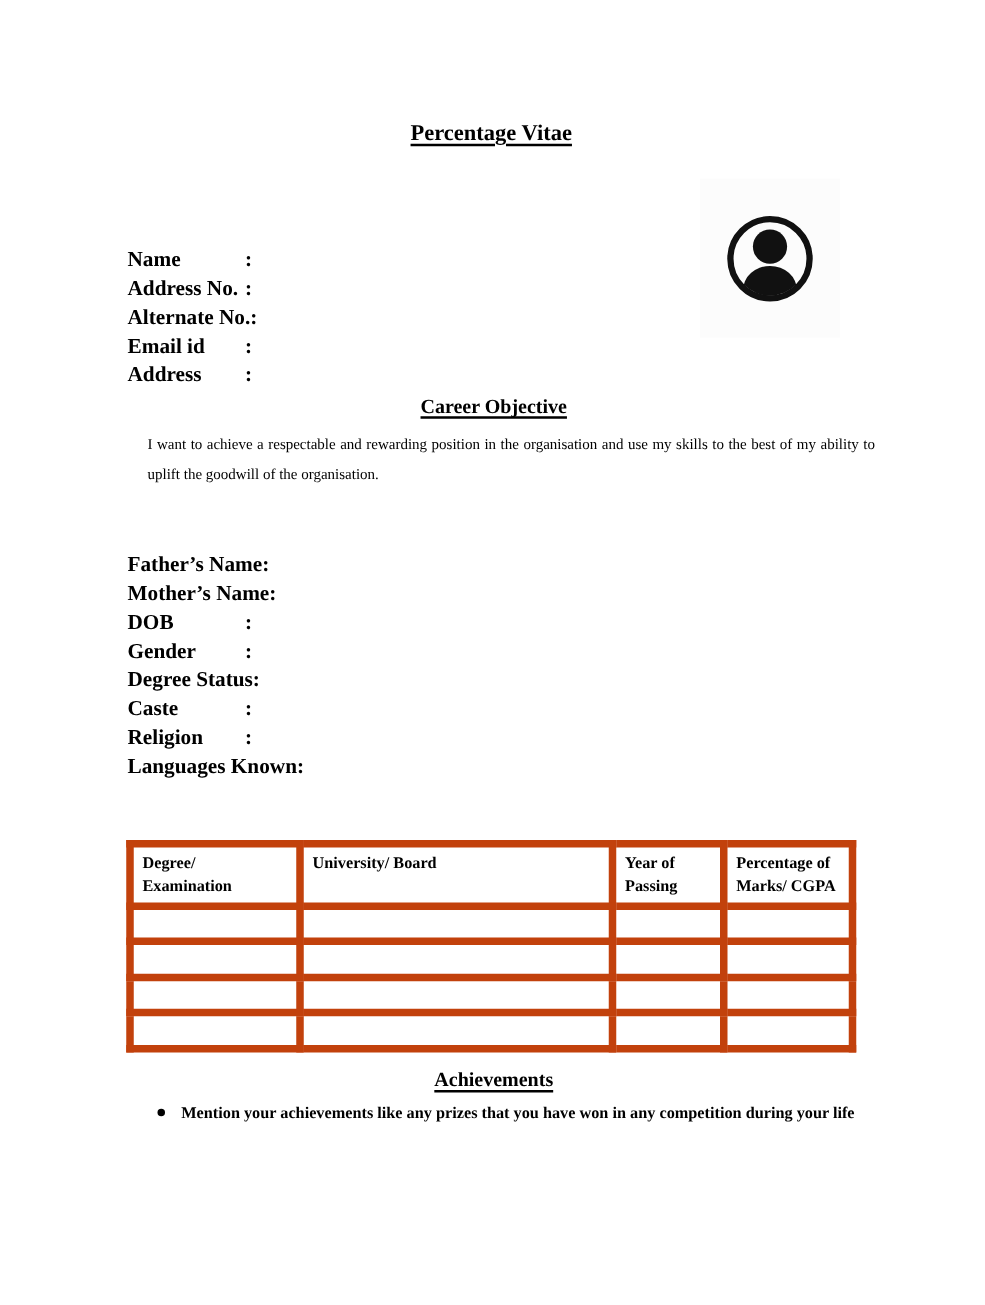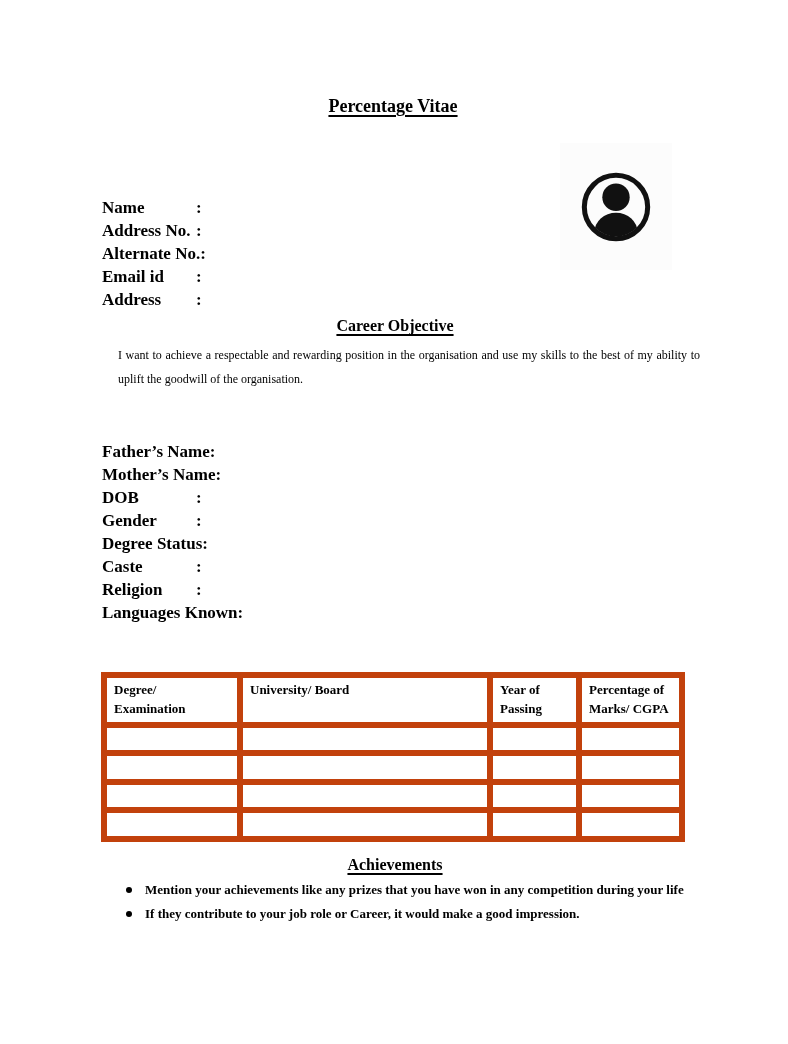--- a/index.html
+++ b/index.html
@@ -204,19 +204,15 @@
     </tbody>
   </table>
 
   <h2 class="section-heading" id="heading-achieve"><span class="u">Achievements</span></h2>
 
   <div class="bullets">
     <div class="bullet-item">
       <span class="bullet-dot"></span>
       <span>Mention your achievements like any prizes that you have won in any competition during your life</span>
     </div>
-    <div class="bullet-item">
-      <span class="bullet-dot"></span>
-      <span>If they contribute to your job role or Career, it would make a good impression.</span>
-    </div>
   </div>
 
 </div>
 
 </body></html>

